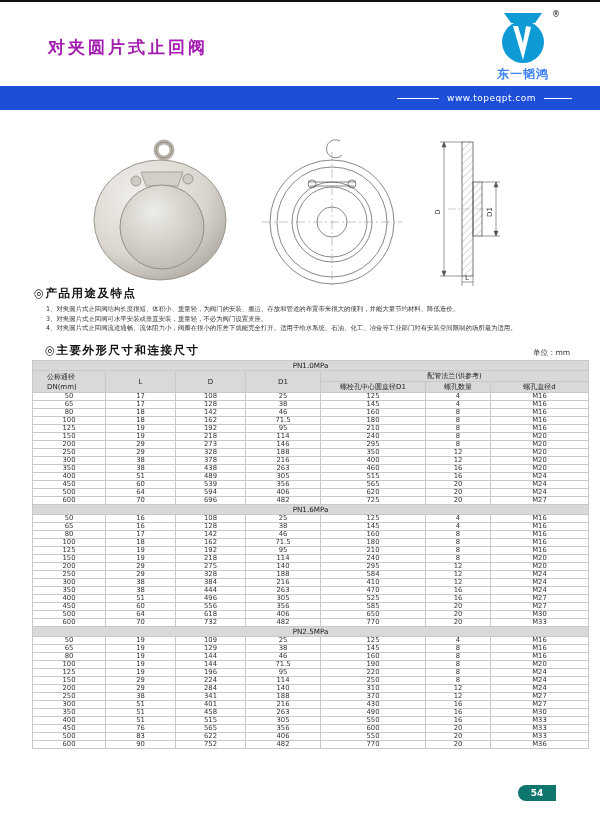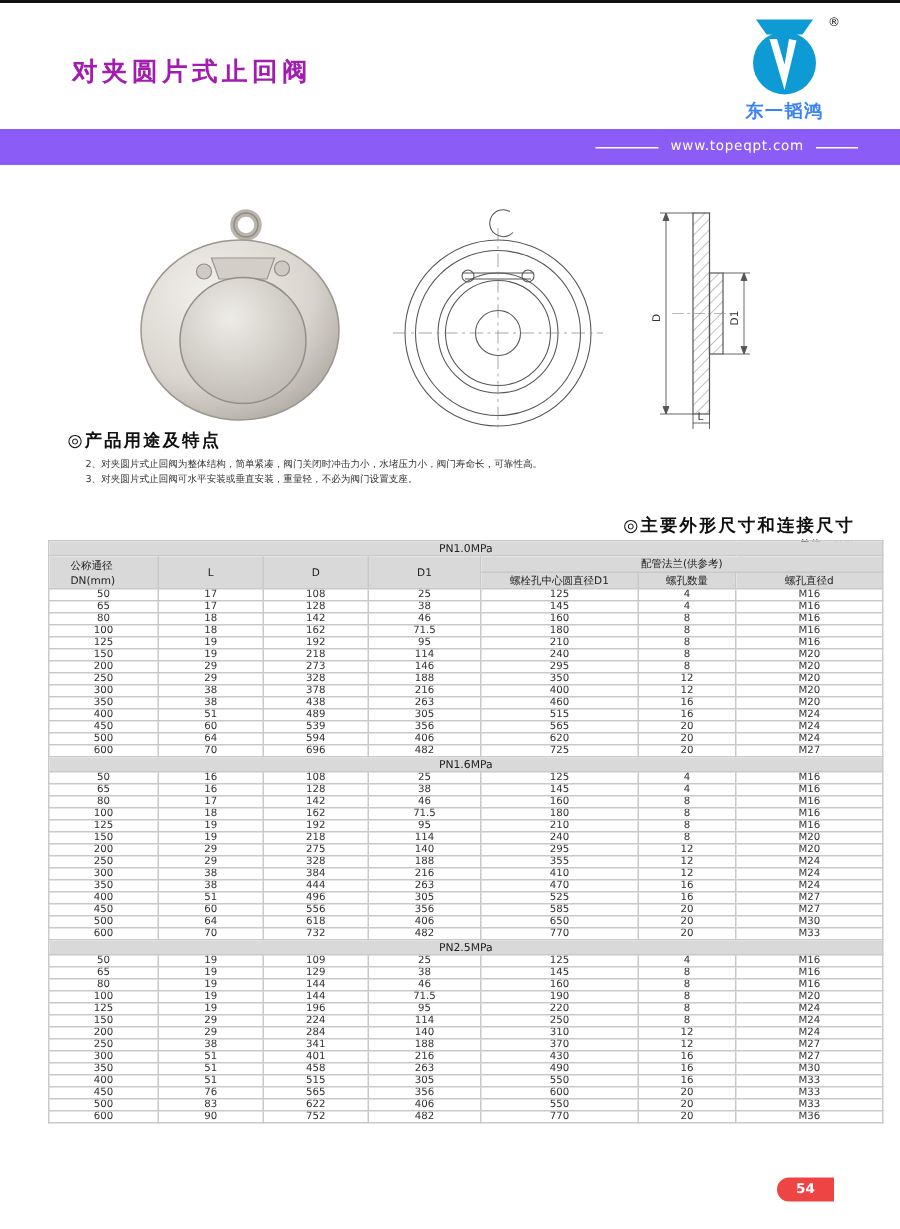--- a/index.html
+++ b/index.html
@@ -10,55 +10,55 @@
   .topline { position:absolute; left:0; top:0; width:600px; height:2px; background:#111; }
 
   
   .title { position:absolute; left:48px; top:36px; font-size:17px; font-weight:bold; letter-spacing:3px; color:#a21caf; }
   .logo-block { position:absolute; right:42px; top:10px; width:70px; text-align:center; }
   .logo-svg { display:block; margin:0 auto; }
   .reg { position:absolute; right:-2px; top:0; font-size:8px; color:#111; }
   .brand { margin-top:2px; font-size:12px; font-weight:bold; color:#3b82f6; letter-spacing:1px; white-space:nowrap; }
 
   
-  .bluebar { position:absolute; left:0; top:86px; width:600px; height:24px; background:#8b5cf6;
+  .bluebar { position:absolute; left:0; top:86px; width:600px; height:24px; background:#1d4ed8;
              display:flex; align-items:center; justify-content:flex-end; }
   .bluebar .dash { height:1px; background:#fff; }
   .dash-l { width:42px; margin-right:8px; }
   .dash-r { width:28px; margin-left:8px; margin-right:28px; }
   .site { color:#fff; font-size:9px; letter-spacing:0.5px; }
 
   
   .figures { position:absolute; left:0; top:128px; width:600px; height:158px; }
   .fig { position:absolute; }
   .fig-photo { left:84px; top:6px; }
   .fig-front { left:252px; top:6px; }
   .fig-section { left:418px; top:2px; }
 
   
-  .features { position:absolute; left:45px; top:286px; width:525px; }
+  .features { position:absolute; left:34px; top:286px; width:525px; }
   .sec-heading { font-size:11.5px; font-weight:bold; color:#111; letter-spacing:1.5px; }
   .feature-list { list-style:none; margin-top:4px; padding-left:12px; }
   .feature-list li { font-size:6.4px; line-height:9.5px; color:#333; white-space:nowrap; overflow:hidden; }
 
   
-  .dims-head { position:absolute; left:45px; top:343px; width:525px; display:flex; justify-content:space-between; align-items:flex-end;flex-direction:column; }
+  .dims-head { position:absolute; left:45px; top:343px; width:525px; display:flex; justify-content:space-between; align-items:flex-end; }
   .unit { font-size:7.5px; color:#333; }
 
   table.dims { position:absolute; left:32px; top:360px; width:556px; border-collapse:collapse; table-layout:fixed; }
   table.dims td, table.dims th { border:1px solid #C9C9C9; text-align:center; vertical-align:middle;
       font-size:6.8px; font-weight:normal; color:#333; height:7px; line-height:7px; padding:0; overflow:hidden; white-space:nowrap; }
   table.dims tr.band td { background:#D9D9D9; height:9px; line-height:9px; font-size:7.2px; color:#222; }
   table.dims tr.head td, table.dims tr.head th { background:#D9D9D9; height:10px; line-height:10px; font-size:7px; color:#222; }
   table.dims .dncol { text-align:left; padding-left:14px; }
   table.dims .dncol div { line-height:10px; }
 
   .note { position:absolute; left:32px; top:756px; font-size:7px; color:#222; }
 
-  .page-badge { position:absolute; right:44px; top:785px; width:38px; height:16px; background:#ef4444;
+  .page-badge { position:absolute; right:44px; top:785px; width:38px; height:16px; background:#0f766e;
       border-radius:8px 0 0 8px; color:#fff; font-size:9px; font-weight:bold;
       display:flex; align-items:center; justify-content:center; }
 </style>
 </head>
 <body>
 
 <div class="page">
 
   <div class="topline"></div>
 
@@ -160,22 +160,23 @@
         <text x="22" y="82" transform="rotate(-90 22 82)" text-anchor="middle">D</text>
         <text x="74" y="82" transform="rotate(-90 74 82)" text-anchor="middle">D1</text>
         <text x="49" y="150" text-anchor="middle">L</text>
       </g>
     </svg>
   </div>
 
   <div class="features">
     <div class="sec-heading">◎产品用途及特点</div>
     <ul class="feature-list">
-      <li>2、对夹圆片式止回阀为整体结构，简单紧凑，阀门关闭时冲击力小，水堵压力小，阀门寿命长，可靠性高。</li>
+      <li>1、对夹圆片式止回阀结构长度很短、体积小、重量轻，为阀门的安装、搬运、存放和管道的布置带来很大的便利，并能大量节约材料、降低造价。</li>
       <li>3、对夹圆片式止回阀可水平安装或垂直安装，重量轻，不必为阀门设置支座。</li>
+      <li>4、对夹圆片式止回阀流道通畅、流体阻力小，阀瓣在很小的压差下就能完全打开。适用于给水系统、石油、化工、冶金等工业部门对有安装空间限制的场所最为适用。</li>
     </ul>
   </div>
 
   <div class="dims-head">
     <div class="sec-heading">◎主要外形尺寸和连接尺寸</div>
     <span class="unit">单位：mm</span>
   </div>
 
   <table class="dims" id="dims-table">
     <colgroup>
@@ -396,21 +397,21 @@
           <td>140</td>
           <td>295</td>
           <td>12</td>
           <td>M20</td>
         </tr>
         <tr>
           <td>250</td>
           <td>29</td>
           <td>328</td>
           <td>188</td>
-          <td>355</td>
+          <td>584</td>
           <td>12</td>
           <td>M24</td>
         </tr>
         <tr>
           <td>300</td>
           <td>38</td>
           <td>384</td>
           <td>216</td>
           <td>410</td>
           <td>12</td>

